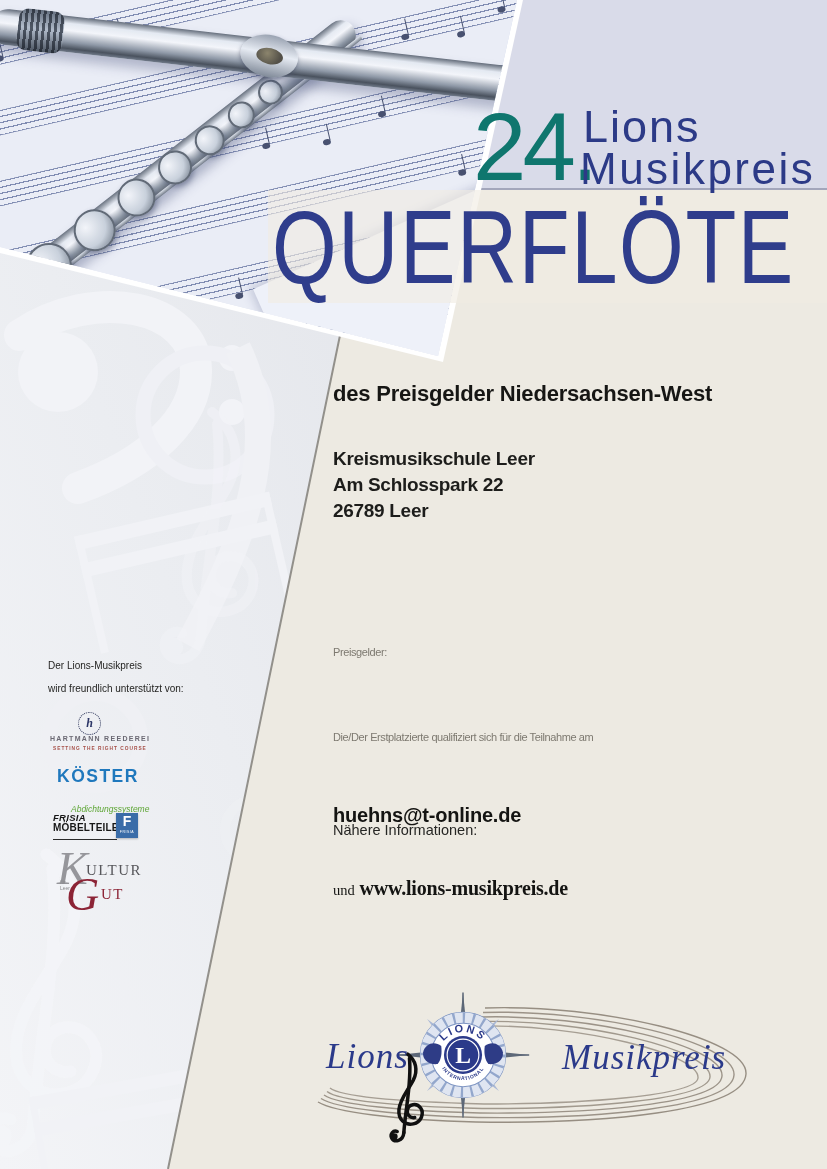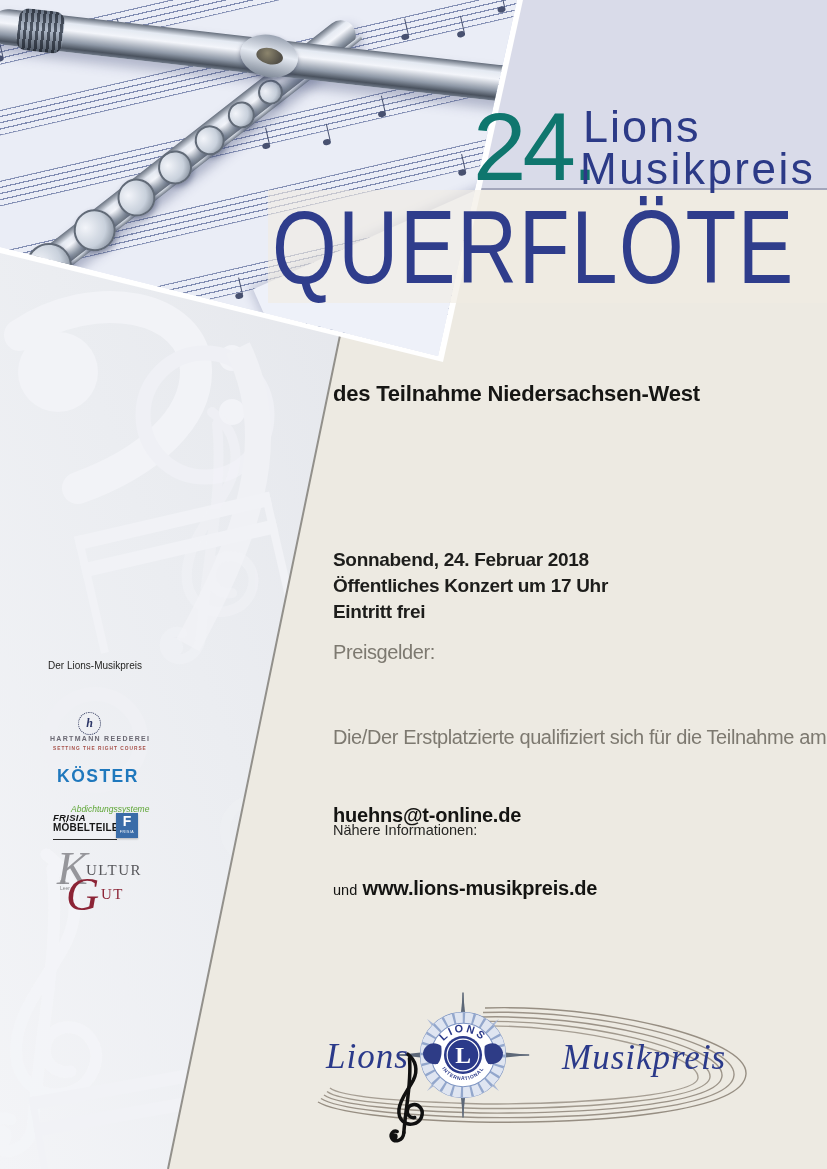--- a/index.html
+++ b/index.html
@@ -56,24 +56,24 @@
   .t-number{left:473px;top:99px;font-size:96px;letter-spacing:-4px;color:#0f766e;line-height:1;}
   .t-brand1{left:583px;top:104px;font-size:45px;letter-spacing:2px;color:#2c3a87;line-height:1;}
   .t-brand2{left:580px;top:147px;font-size:44px;letter-spacing:2.5px;color:#2c3a87;line-height:1;}
   .t-instrument{left:272px;top:195px;font-size:104px;letter-spacing:2px;color:#2f3d8c;line-height:1;
      transform:scaleX(.8);transform-origin:left top;}
 
   
   .subtitle{left:333px;top:381px;font-size:22px;font-weight:bold;letter-spacing:-.2px;color:#161614;}
   .block{left:333px;color:#1d1d1b;font-weight:bold;font-size:19px;line-height:26px;letter-spacing:-.3px;}
   .block div{white-space:nowrap;}
-  .gray{left:333px;color:#7d7970;font-weight:normal;font-size:20px;line-height:21px;letter-spacing:-.4px;}
+  .gray{left:333px;color:#7d7970;font-weight:normal;font-size:11px;line-height:21px;letter-spacing:-.4px;}
   .info-label{left:333px;top:822px;font-size:14.5px;color:#262624;}
   .email{left:333px;top:804px;font-size:20px;font-weight:bold;color:#141412;letter-spacing:-.2px;}
-  .site-line{left:333px;top:877px;font-size:20px;font-weight:bold;color:#141412;letter-spacing:-.2px;}
+  .site-line{left:333px;top:877px;font-size:20px;font-weight:bold;color:#141412;letter-spacing:-.2px;font-family:Liberation Serif, serif;}
   .site-line .prefix{font-size:14.5px;font-weight:normal;letter-spacing:0;}
 
   
   .sp-intro{left:48px;top:655px;font-size:10px;line-height:22.5px;color:#1f1f1d;}
   .hm-circle{left:78px;top:712px;width:21px;height:21px;border-radius:50%;border:1.3px dotted #323a5e;
      color:#2b3566;font-family:"Liberation Serif",serif;font-style:italic;font-weight:bold;
      font-size:12px;text-align:center;line-height:20px;}
   .hm-name{left:50px;top:735px;font-size:7px;letter-spacing:1.3px;color:#6b6973;font-weight:bold;}
   .hm-tagline{left:53px;top:745.5px;font-size:4.8px;letter-spacing:1px;color:#a65048;font-weight:bold;}
   .ko-name{left:57px;top:766px;font-size:17.5px;font-weight:bold;letter-spacing:1.5px;color:#1f78bd;}
@@ -201,46 +201,47 @@
     </div>
   </div>
 
   <div class="abs band"></div>
 
   <div class="abs t-number">24.</div>
   <div class="abs t-brand1">Lions</div>
   <div class="abs t-brand2">Musikpreis</div>
   <div class="abs t-instrument">QUERFLÖTE</div>
 
-  <div class="abs subtitle">des Teilnahme Niedersachsen-West</div>
-
-
-  <div class="abs block" style="top:547px">
-    <div>Sonnabend, 24. Februar 2018</div>
-    <div>Öffentliches Konzert um 17 Uhr</div>
-    <div>Eintritt frei</div>
-  </div>
+  <div class="abs subtitle">des Preisgelder Niedersachsen-West</div>
+
+  <div class="abs block" style="top:446px">
+    <div>Kreismusikschule Leer</div>
+    <div>Am Schlosspark 22</div>
+    <div>26789 Leer</div>
+  </div>
+
 
   <div class="abs gray" style="top:642px">
     <div>Preisgelder:</div>
   </div>
 
   <div class="abs gray" style="top:727px">
     <div>Die/Der Erstplatzierte qualifiziert sich für die Teilnahme am</div>
   </div>
 
   <div class="abs info-label">Nähere Informationen:</div>
   <div class="abs email">huehns@t-online.de</div>
   <div class="abs site-line">
     <span class="prefix">und</span>
     <span>www.lions-musikpreis.de</span>
   </div>
 
   <div class="abs sp-intro">
     <div>Der Lions-Musikpreis</div>
+    <div>wird freundlich unterstützt von:</div>
   </div>
 
   <div class="abs hm-circle">h</div>
   <div class="abs hm-name">HARTMANN REEDEREI</div>
   <div class="abs hm-tagline">SETTING THE RIGHT COURSE</div>
 
   <div class="abs ko-name">KÖSTER</div>
   <div class="abs ko-sub">Abdichtungssysteme</div>
 
   <div class="abs fr-line1">FRISIA</div>

